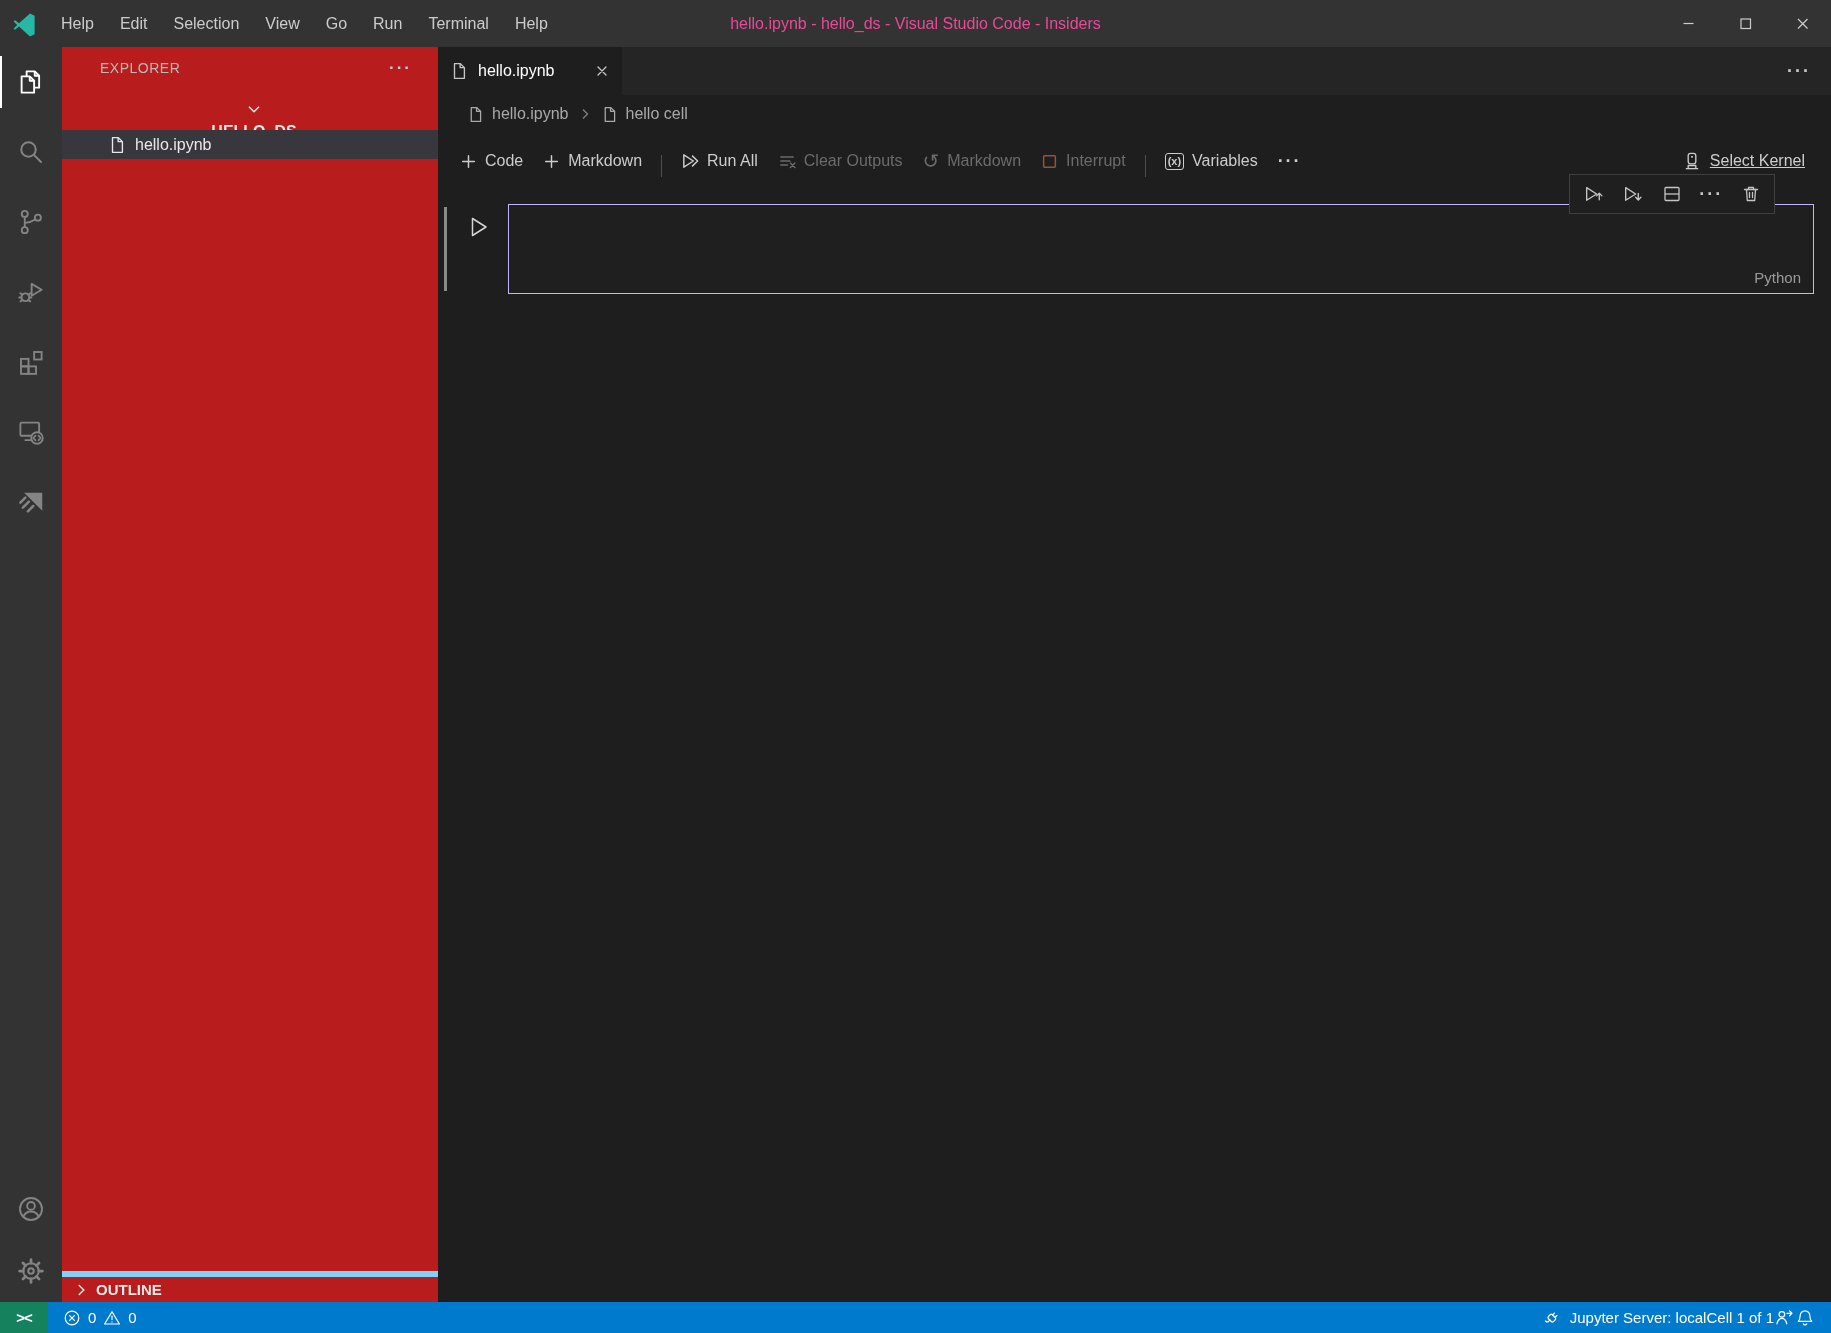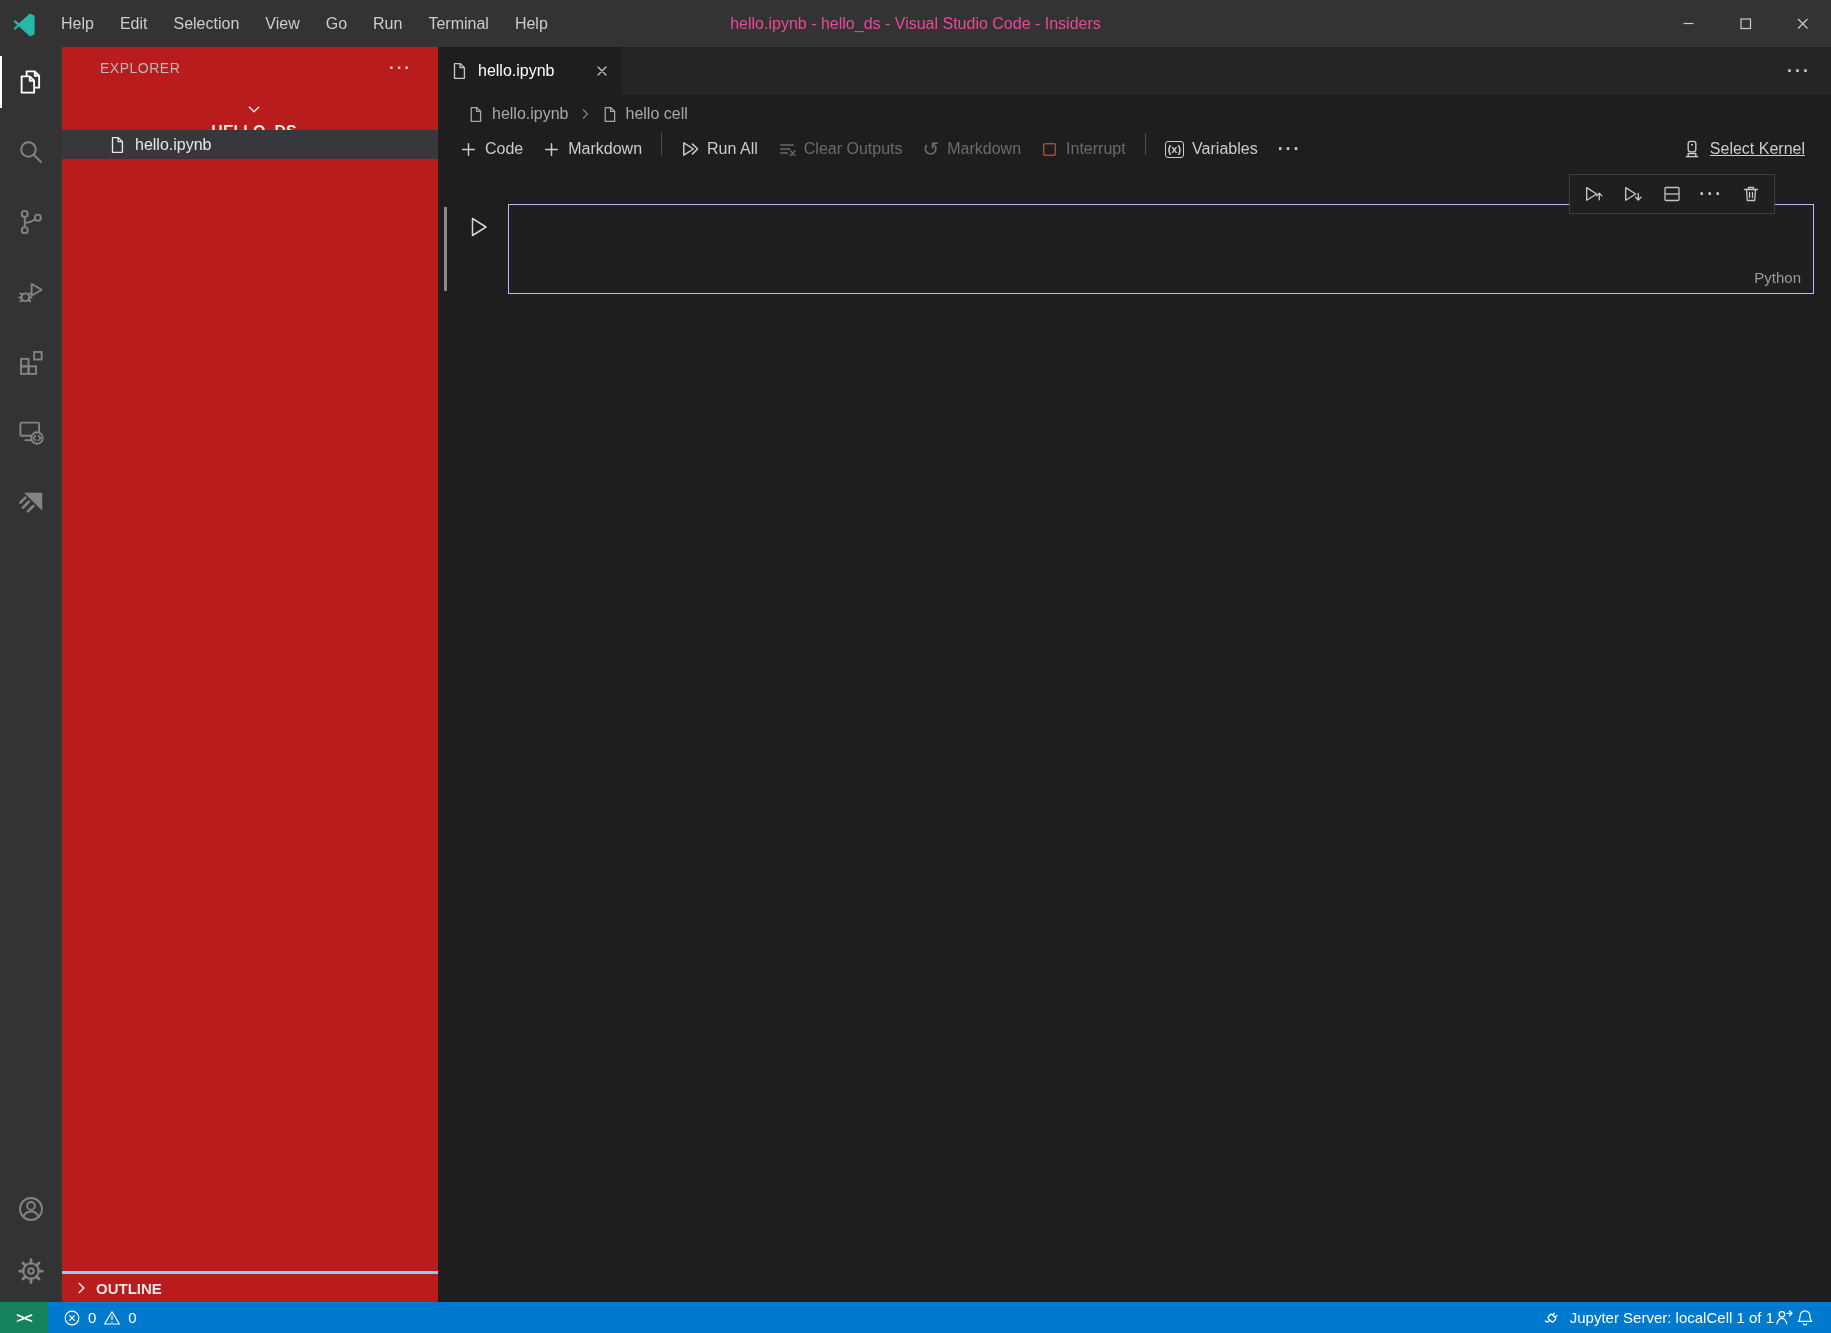--- a/index.html
+++ b/index.html
@@ -40,36 +40,36 @@
   .sidebar { width:376px; background:#b91c1c; display:flex; flex-direction:column; }
   .sb-header { height:42px; display:flex; align-items:center; padding:0 26px 0 38px; }
   .sb-title { font-size:14px; letter-spacing:.5px; color:#bbbbbb; }
   .sb-more { margin-left:auto; color:#cccccc; font-weight:700; font-size:17px; letter-spacing:2px; line-height:10px; cursor:pointer; }
   .sb-section { margin-top:11px; height:30px; display:flex; align-items:center; padding-left:8px; gap:5px;
                 font-weight:700; font-size:16px; color:#e6e6e6;flex-direction:column; }
   .sb-file { height:29px; display:flex; align-items:center; gap:9px; padding-left:46px;
              background:#37373d; font-size:16px; color:#e8e8e8; }
   .sb-spacer { flex:1; }
   .sb-outline { height:31px; display:flex; align-items:center; gap:6px; padding-left:10px;
-                border-top:3px solid #7dd3fc; font-weight:700; font-size:15px; color:#e6e6e6; }
+                border-top:6px solid #7dd3fc; font-weight:700; font-size:15px; color:#e6e6e6; }
 
   
   .editor { flex:1; display:flex; flex-direction:column; background:#1e1e1e; min-width:0; }
   .tabs { height:48px; background:#252526; display:flex; position:relative; }
   .tab { width:184px; background:#1e1e1e; display:flex; align-items:center; gap:10px;
          padding:0 12px; font-size:16px; color:#ffffff; }
   .tab-close { margin-left:auto; color:#c5c5c5; display:flex; }
   .editor-actions { position:absolute; right:20px; top:0; height:48px; display:flex; align-items:center; color:#cccccc; }
   .ellipsis { font-weight:700; font-size:18px; letter-spacing:2px; line-height:10px; cursor:pointer; }
 
   .breadcrumbs { height:38px; display:flex; align-items:center; gap:8px; padding-left:29px;
                  font-size:16px; color:#a9a9a9; }
   .bc-sep { color:#808080; display:flex; }
 
-  .nbtoolbar { height:44px; display:flex; align-items:flex-start; padding:0 12px; font-size:16px; color:#cccccc; }
+  .nbtoolbar { height:44px; display:flex; align-items:flex-end; padding:0 12px; font-size:16px; color:#cccccc; }
   .tb-action { display:flex; align-items:center; gap:8px; padding:0 10px; height:32px; border-radius:4px; cursor:pointer; white-space:nowrap; }
   .tb-action.disabled { color:#6b6b6b; cursor:default; }
   .tb-sep { width:1px; height:22px; background:#4d4d4d; margin:0 9px; }
   .tb-right { margin-left:auto; display:flex; align-items:center; gap:9px; padding-right:4px;text-decoration:underline; }
   .var-box { display:inline-block; border:1.5px solid currentColor; border-radius:3px;
              font-size:11px; font-weight:700; padding:2px 2px; line-height:1; }
   .glyph-restart { font-size:20px; line-height:16px; font-family:"DejaVu Sans", sans-serif; }
   .interrupt-ic { color:#9a5135; display:flex; }
 
   .nbbody { flex:1; position:relative; }

